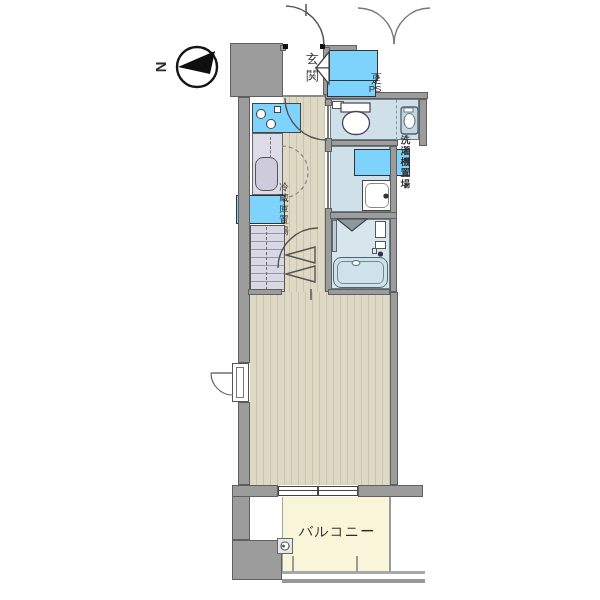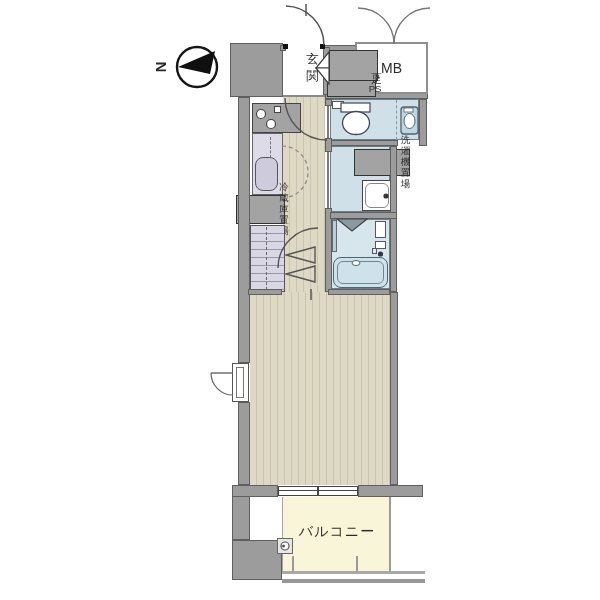--- a/index.html
+++ b/index.html
@@ -3,21 +3,21 @@
 <meta charset="utf-8">
 <style>
   html,body{margin:0;padding:0;background:#fff;}
   #plan{position:relative;width:600px;height:600px;background:#fff;overflow:hidden;
         font-family:"Liberation Sans","DejaVu Sans",sans-serif;color:var(--ink,#222);}
   .abs{position:absolute;box-sizing:border-box;}
   .wall{background:var(--wall,#9c9c9c);border:1px solid var(--wall-line,#5f5f5f);}
   .floor{background:repeating-linear-gradient(90deg,var(--floor,#ded9c4) 0 6px,var(--floor-stripe,#cbc4ab) 6px 7px);}
   .water{background:var(--water,#cfe0e8);border:1px solid #6b7f8a;}
   .bathbg{background:var(--bath,#d7e6ec);border:1px solid #6b7f8a;}
-  .whitebox{background:#a3a3a3;border:1px solid #333;padding-left:47px;}
+  .whitebox{background:#7dd3fc;border:1px solid #333;padding-left:47px;}
   .lbl{display:flex;align-items:center;justify-content:center;text-align:center;color:#2b2b2b;}
   .vert{writing-mode:vertical-rl;text-orientation:upright;letter-spacing:1px;}
   svg{position:absolute;left:0;top:0;pointer-events:none;}
 </style>
 </head>
 <body>
 
 <div id="plan">
 
   <div class="abs floor" style="left:283px;top:97px;width:42px;height:198px;"></div>
@@ -37,21 +37,21 @@
     <div><span>冷蔵庫</span><br>
          <span>置場</span></div>
   </div>
   <div class="abs" style="left:250px;top:225px;width:35px;height:67px;border:1px solid #555;
        background:repeating-linear-gradient(180deg,var(--closet,#d9d7e3) 0 7px,#9a97ad 7px 8px);"></div>
   <div class="abs" style="left:266px;top:227px;width:0;height:63px;border-left:1px dashed #666;"></div>
 
   <div class="abs" style="left:332px;top:101px;width:12px;height:8px;background:#fff;border:1px solid #555;"></div>
   <div class="abs" style="left:396px;top:100px;width:0;height:40px;border-left:1px dashed #7d98a6;"></div>
 
-  <div class="abs whitebox lbl" style="left:354px;top:149px;width:56px;height:27px;font-size:9.5px;line-height:1.15;">
+  <div class="abs whitebox lbl" style="left:354px;top:149px;width:56px;height:27px;font-size:9.5px;line-height:1.15;font-weight:bold;">
     <div><span>洗濯機</span><br>
          <span>置場</span></div>
   </div>
   <div class="abs" style="left:362px;top:180px;width:30px;height:31px;background:#fff;border:1.3px solid #444;"></div>
   <div class="abs" style="left:365px;top:183px;width:24px;height:25px;border:1px solid #888;border-radius:6px;"></div>
 
   <div class="abs" style="left:332px;top:220px;width:5px;height:32px;background:#b9cdd6;border:1px solid #667;"></div>
   <div class="abs" style="left:375px;top:221px;width:11px;height:17px;background:#fff;border:1px solid #556;"></div>
   <div class="abs" style="left:375px;top:241px;width:11px;height:8px;background:#fff;border:1px solid #556;"></div>
   <div class="abs" style="left:372px;top:248px;width:5px;height:6px;background:#dfe9ee;border:1px solid #556;"></div>
@@ -76,23 +76,20 @@
   <div class="abs wall" style="left:330px;top:212px;width:67px;height:7px;"></div>
   <div class="abs wall" style="left:248px;top:289px;width:34px;height:6px;"></div>
   <div class="abs wall" style="left:328px;top:289px;width:62px;height:6px;"></div>
   <div class="abs wall" style="left:323px;top:45px;width:34px;height:6px;"></div>
   <div class="abs wall" style="left:323px;top:47px;width:7px;height:48px;"></div>
   <div class="abs wall" style="left:280px;top:45px;width:6px;height:6px;"></div>
   <div class="abs" style="left:283px;top:44px;width:5px;height:5px;background:#111;"></div>
   <div class="abs" style="left:320px;top:44px;width:5px;height:5px;background:#111;"></div>
   <div class="abs" style="left:283px;top:95px;width:42px;height:2px;background:#8a8a8a;"></div>
 
-  <div class="abs lbl" style="left:355px;top:42px;width:73px;height:52px;background:#fff;border:2px solid #8f8f8f;font-size:14px;">
-    <span>MB</span>
-  </div>
   <div class="abs whitebox lbl" style="left:327px;top:79px;width:26px;height:18px;font-size:9.5px;">
     <span>PS</span>
   </div>
   <div class="abs whitebox lbl" style="left:329px;top:50px;width:27px;height:31px;font-size:10.5px;">
     <span class="vert">下足</span>
   </div>
 
   <div class="abs" style="left:232px;top:363px;width:17px;height:39px;background:#fff;border:1.5px solid #555;"></div>
   <div class="abs" style="left:236px;top:367px;width:8px;height:31px;border:1px solid #777;background:#fff;"></div>
   <div class="abs" style="left:278px;top:486px;width:80px;height:10px;background:#fff;border:1.5px solid #444;"></div>

